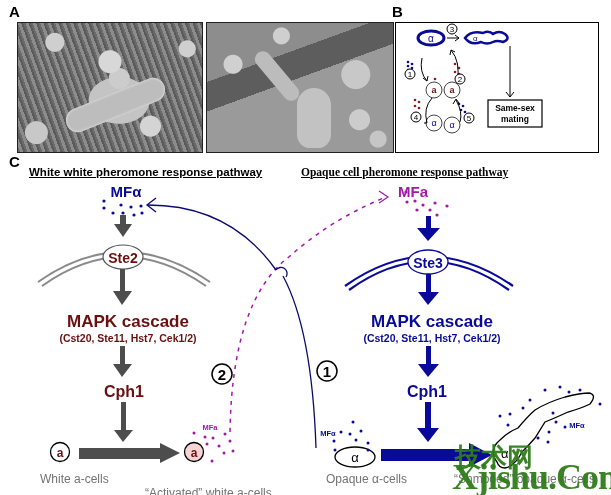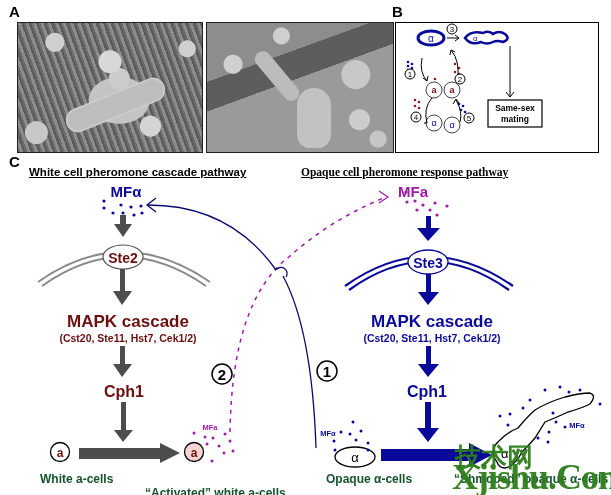--- a/index.html
+++ b/index.html
@@ -2,21 +2,21 @@
 <html><head>
 <meta charset="utf-8">
 <style>
   html, body { margin: 0; padding: 0; background: #ffffff; }
   body { width: 611px; height: 495px; position: relative; overflow: hidden; font-family: "Liberation Sans", sans-serif; }
   .abs { position: absolute; }
   .panel-letter { font-weight: bold; font-size: 15px; color: #000; }
   .sem { position:absolute; border: 1px solid #222; overflow:hidden; }
   svg text { font-family: "Liberation Sans", sans-serif; }
   .hdr { font-weight: bold; font-size: 11.5px; text-decoration: underline; color:#000; white-space:nowrap; }
-  .lbl { font-size: 12px; color:#14532d; white-space:nowrap;font-weight:bold; }
+  .lbl { font-size: 12px; color:#737373; white-space:nowrap; }
 </style>
 </head>
 <body>
 
 <div class="abs panel-letter" style="left:9px;top:3px;">A</div>
 <div class="abs panel-letter" style="left:392px;top:3px;">B</div>
 <div class="abs panel-letter" style="left:9px;top:153px;">C</div>
 
 <div class="sem" style="left:17px;top:22px;width:184px;height:129px;background:
       radial-gradient(circle at 20% 15%, #cfcfcf 0 9px, transparent 10px),
@@ -118,21 +118,21 @@
   <g>
       <circle cx="21" cy="95" r="5" fill="#fff" stroke="#000"></circle>
       <text x="21" y="98" font-size="8" text-anchor="middle">4</text>
     </g>
   <g>
       <circle cx="74" cy="96" r="5" fill="#fff" stroke="#000"></circle>
       <text x="74" y="99" font-size="8" text-anchor="middle">5</text>
     </g>
 </svg>
 
-<div class="abs hdr" style="left:29px;top:166px;">White cell pheromone cascade pathway</div>
+<div class="abs hdr" style="left:29px;top:166px;">White white pheromone response pathway</div>
 <div class="abs hdr" style="left:301px;top:166px;font-family:Liberation Serif, serif;">Opaque cell pheromone response pathway</div>
 
 <svg class="abs" style="left:0;top:0;" width="611" height="495">
   <defs>
     <marker id="grayHead" markerWidth="4" markerHeight="4" refX="2" refY="2" orient="auto" markerUnits="strokeWidth"></marker>
   </defs>
 
   <text x="126" y="197" font-size="15" font-weight="bold" fill="#0a0a9a" text-anchor="middle">MFα</text>
   <g fill="#0a0a9a">
     <circle cx="104" cy="201" r="1.6"></circle>

